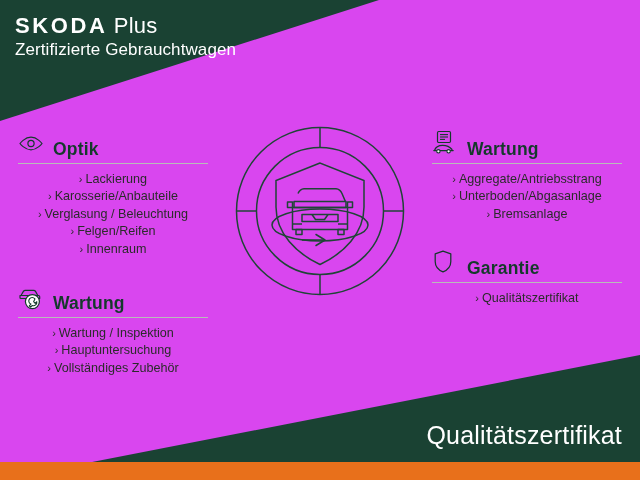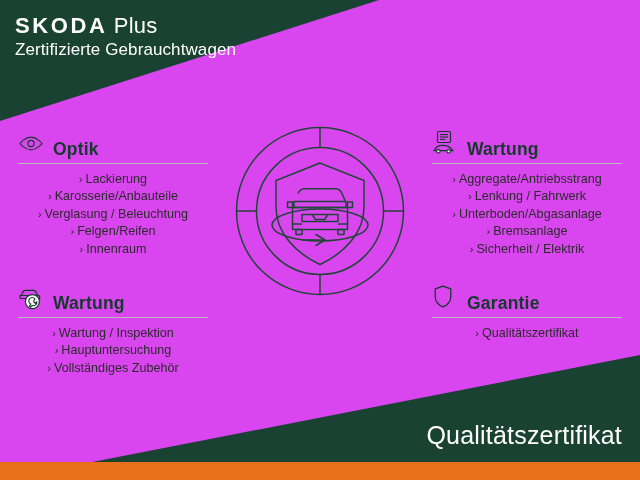--- a/index.html
+++ b/index.html
@@ -221,24 +221,22 @@
             <path d="M1.8 20.6h19.4" stroke="#143a2b" stroke-width="1.2" stroke-linecap="round"></path>
             <circle cx="6.4" cy="21.3" r="1.7" fill="#fdfdfc" stroke="#143a2b" stroke-width="1.1"></circle>
             <circle cx="16.6" cy="21.3" r="1.7" fill="#fdfdfc" stroke="#143a2b" stroke-width="1.1"></circle>
           </svg>
         </span>
         <span class="block-title">Wartung</span>
       </div>
       <div class="rule"></div>
       <ul class="items">
         <li><span class="chev">›</span><span>Aggregate/Antriebsstrang</span></li>
-        <li><span class="chev">›</span><span>Lenkung / Fahrwerk</span></li>
         <li><span class="chev">›</span><span>Unterboden/Abgasanlage</span></li>
         <li><span class="chev">›</span><span>Bremsanlage</span></li>
-        <li><span class="chev">›</span><span>Sicherheit / Elektrik</span></li>
       </ul>
     </div>
 
     <div class="block">
       <div class="block-head">
         <span class="block-icon">
           <svg width="22" height="26" viewBox="0 0 22 26">
             <path d="M11 2.2L3.2 4.9v7.6c0 4.9 3.4 8.6 7.8 10.4 4.4-1.8 7.8-5.5 7.8-10.4V4.9L11 2.2z" fill="none" stroke="#143a2b" stroke-width="1.25" stroke-linejoin="round"></path>
           </svg>
         </span>

